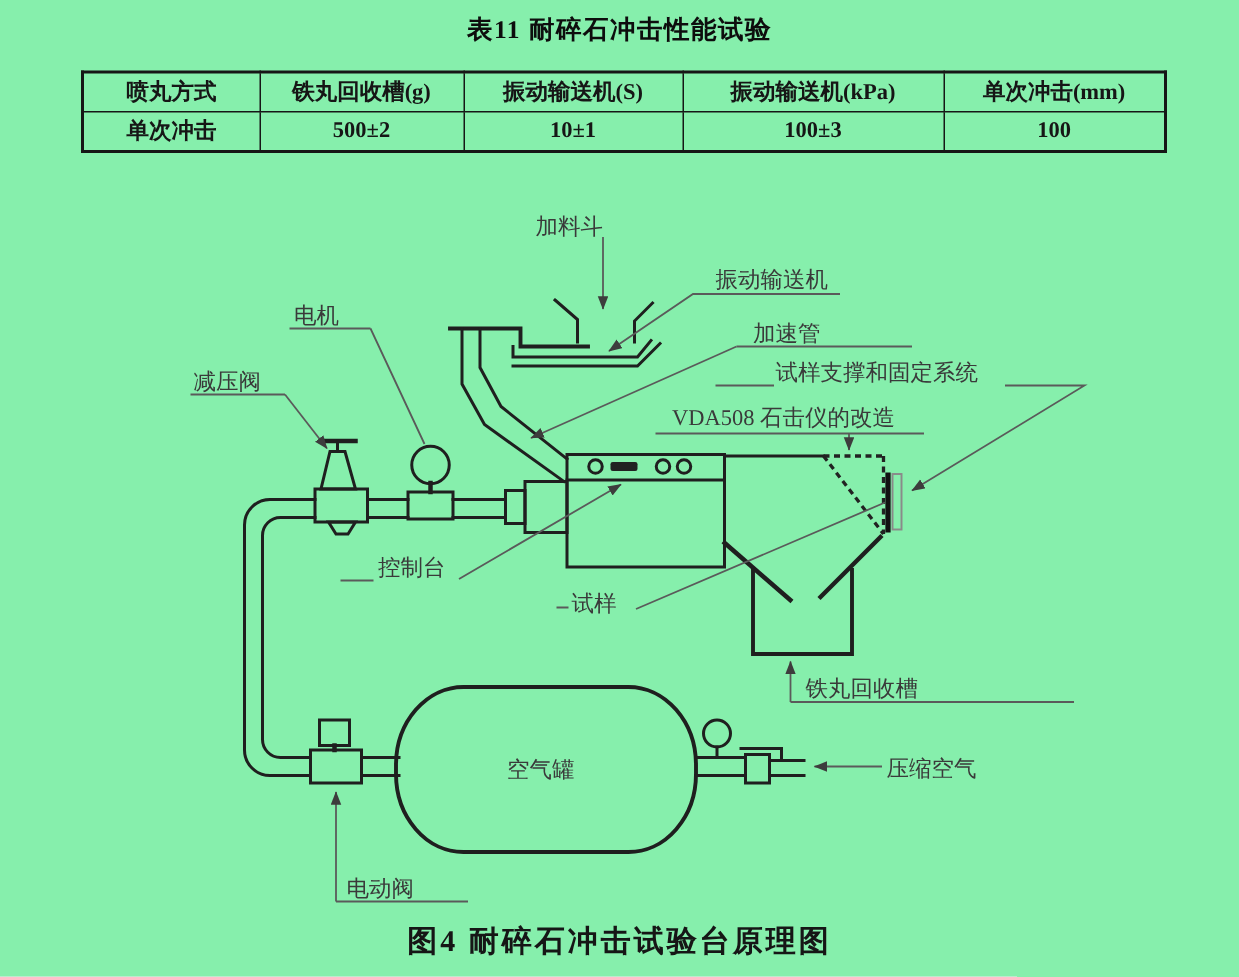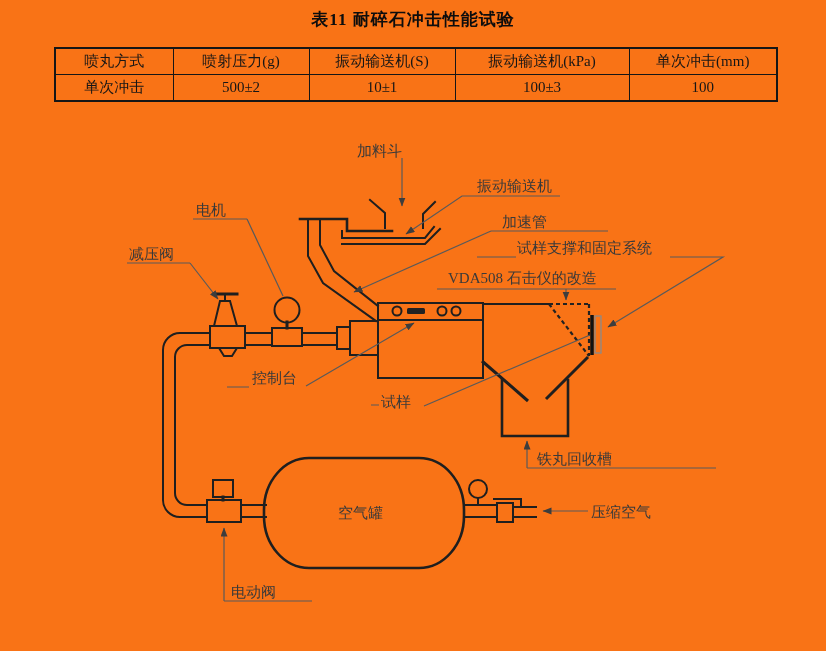--- a/index.html
+++ b/index.html
@@ -1,32 +1,32 @@
 <!DOCTYPE html>
 <html><head>
 <meta charset="utf-8">
 <style>
   html,body{margin:0;padding:0;background:#e8e8e8;}
   .page{
-    position:relative;width:826px;height:651px;background:#f97316;
+    position:relative;width:826px;height:651px;background:#86efac;
     font-family:"Liberation Serif","DejaVu Serif",serif;color:#111;
     overflow:hidden;margin:0 auto;
   }
   .doc-title{
     position:absolute;top:8px;left:0;width:100%;text-align:center;
     font-size:17px;font-weight:bold;letter-spacing:1px;color:#0d0d0d;
   }
   .spec-table{
     position:absolute;top:47px;left:54px;width:722px;height:50px;
     border-collapse:collapse;table-layout:fixed;
     border:2px solid #161616;
   }
   .spec-table th,.spec-table td{
     border:1.5px solid #161616;
-    font-size:15px;font-weight:normal;text-align:center;vertical-align:middle;
+    font-size:15px;font-weight:bold;text-align:center;vertical-align:middle;
     padding:0;height:25px;color:#161616;white-space:nowrap;overflow:hidden;
   }
   svg.diagram{position:absolute;left:0;top:0;width:826px;height:651px;}
   .fig-caption{
     position:absolute;top:614px;left:0;width:100%;text-align:center;
     font-size:20px;font-weight:bold;letter-spacing:2px;color:#161616;
   }
   .mline{stroke:#1f1f1f;stroke-width:2;fill:none;stroke-linecap:square;stroke-linejoin:miter;}
   .mthick{stroke:#1f1f1f;stroke-width:2.6;fill:none;stroke-linecap:square;}
   .dash{stroke:#222;stroke-width:2.2;fill:none;stroke-dasharray:4 3;stroke-linecap:butt;}
@@ -44,21 +44,21 @@
     <colgroup>
       <col style="width:118px">
         <col style="width:136px">
         <col style="width:146px">
         <col style="width:174px">
         <col style="width:148px">
     </colgroup>
     <thead>
       <tr>
         <th>喷丸方式</th>
-        <th>喷射压力(g)</th>
+        <th>铁丸回收槽(g)</th>
         <th>振动输送机(S)</th>
         <th>振动输送机(kPa)</th>
         <th>单次冲击(mm)</th>
       </tr>
     </thead>
     <tbody>
       <tr>
         <td>单次冲击</td>
         <td>500±2</td>
         <td>10±1</td>
@@ -200,14 +200,15 @@
       <text class="lbl" x="448" y="283">VDA508 石击仪的改造</text>
       <text class="lbl" x="252" y="383">控制台</text>
       <text class="lbl" x="381" y="407">试样</text>
       <text class="lbl" x="537" y="464">铁丸回收槽</text>
       <text class="lbl" x="338" y="518">空气罐</text>
       <text class="lbl" x="591" y="517">压缩空气</text>
       <text class="lbl" x="231" y="597">电动阀</text>
     </g>
   </svg>
 
+  <div class="fig-caption">图4  耐碎石冲击试验台原理图</div>
 
 </div>
 
 </body></html>

